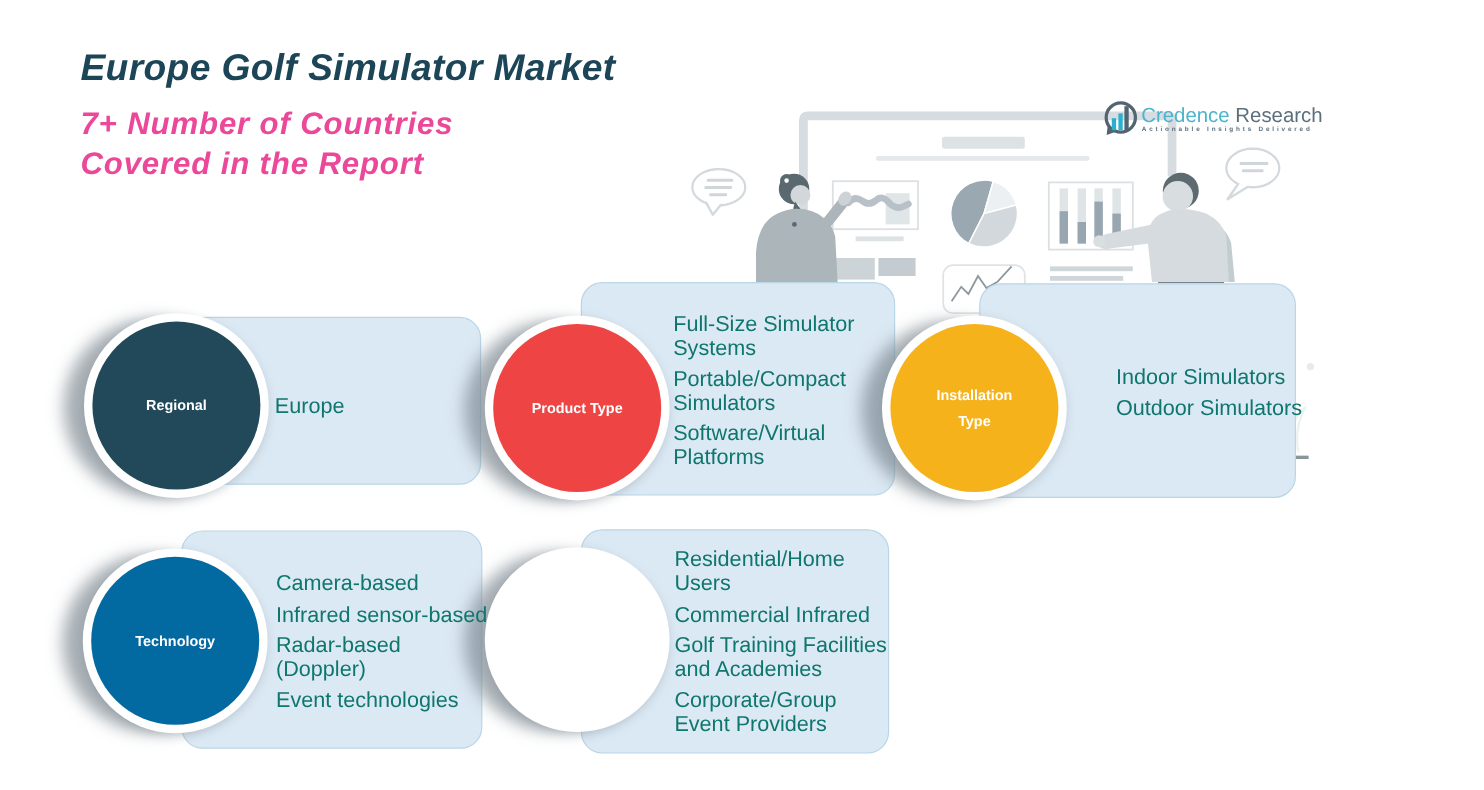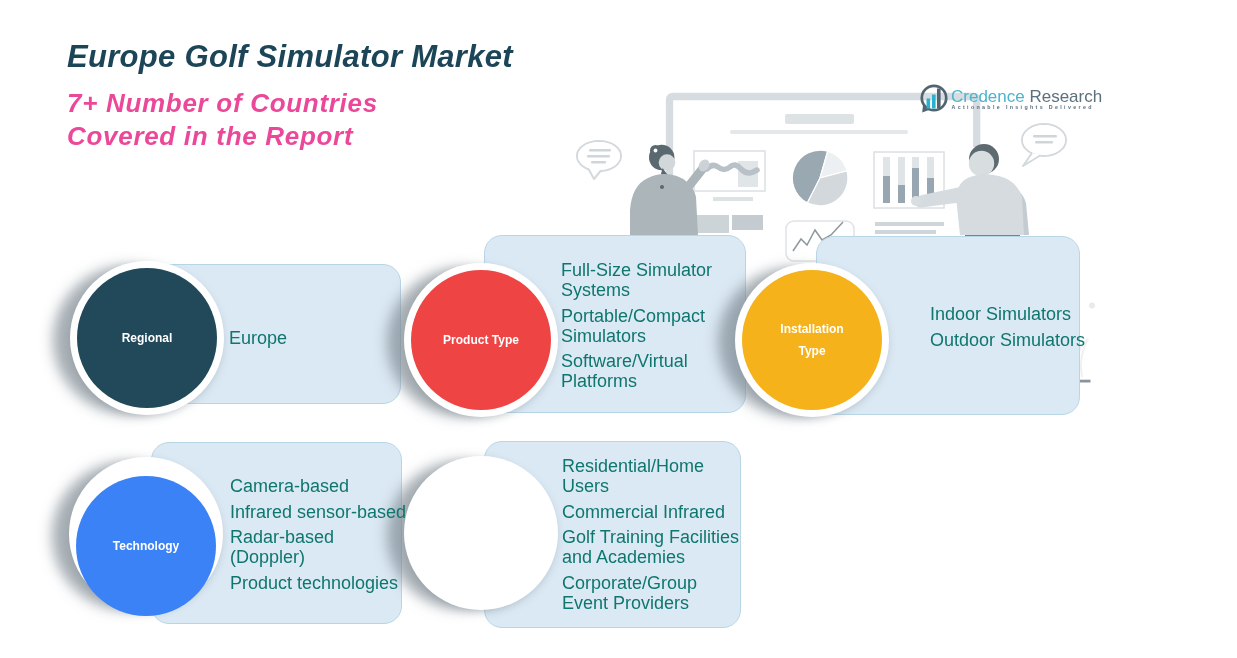--- a/index.html
+++ b/index.html
@@ -142,24 +142,24 @@
     <p>Outdoor Simulators</p>
   </div>
   <div class="wring" style="left:735px;top:263px;width:154px;height:154px;"></div>
   <div class="circ" style="left:742px;top:270px;width:140px;height:140px;background:#f5b21a;">Installation<br>Type</div>
 
   <div class="card" style="left:151px;top:442px;width:249px;height:180px;"></div>
   <div class="ltxt" style="left:230px;top:476px;">
     <p>Camera-based</p>
     <p>Infrared sensor-based</p>
     <p>Radar-based<br>(Doppler)</p>
-    <p>Product technologies</p>
+    <p>Event technologies</p>
   </div>
   <div class="wring" style="left:69px;top:457px;width:154px;height:154px;"></div>
-  <div class="circ" style="left:76px;top:476px;width:140px;height:140px;background:#3b82f6;">Technology</div>
+  <div class="circ" style="left:76px;top:464px;width:140px;height:140px;background:#0369a1;">Technology</div>
 
   <div class="card" style="left:484px;top:441px;width:255px;height:185px;"></div>
   <div class="ltxt" style="left:562px;top:456px;">
     <p>Residential/Home<br>Users</p>
     <p>Commercial Infrared</p>
     <p>Golf Training Facilities<br>and Academies</p>
     <p>Corporate/Group<br>Event Providers</p>
   </div>
   <div class="wring" style="left:404px;top:456px;width:154px;height:154px;"></div>
 

